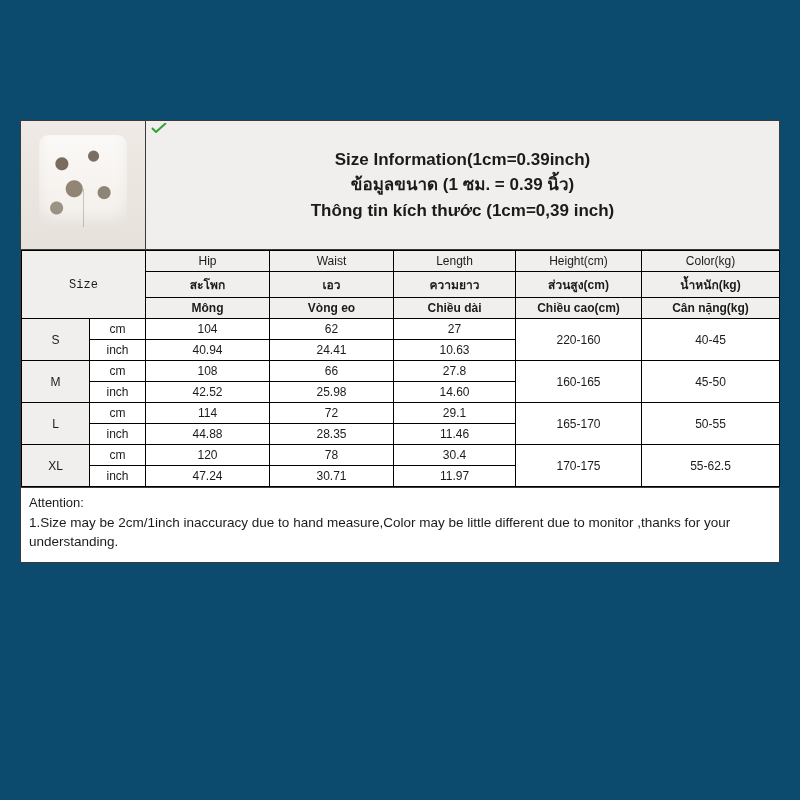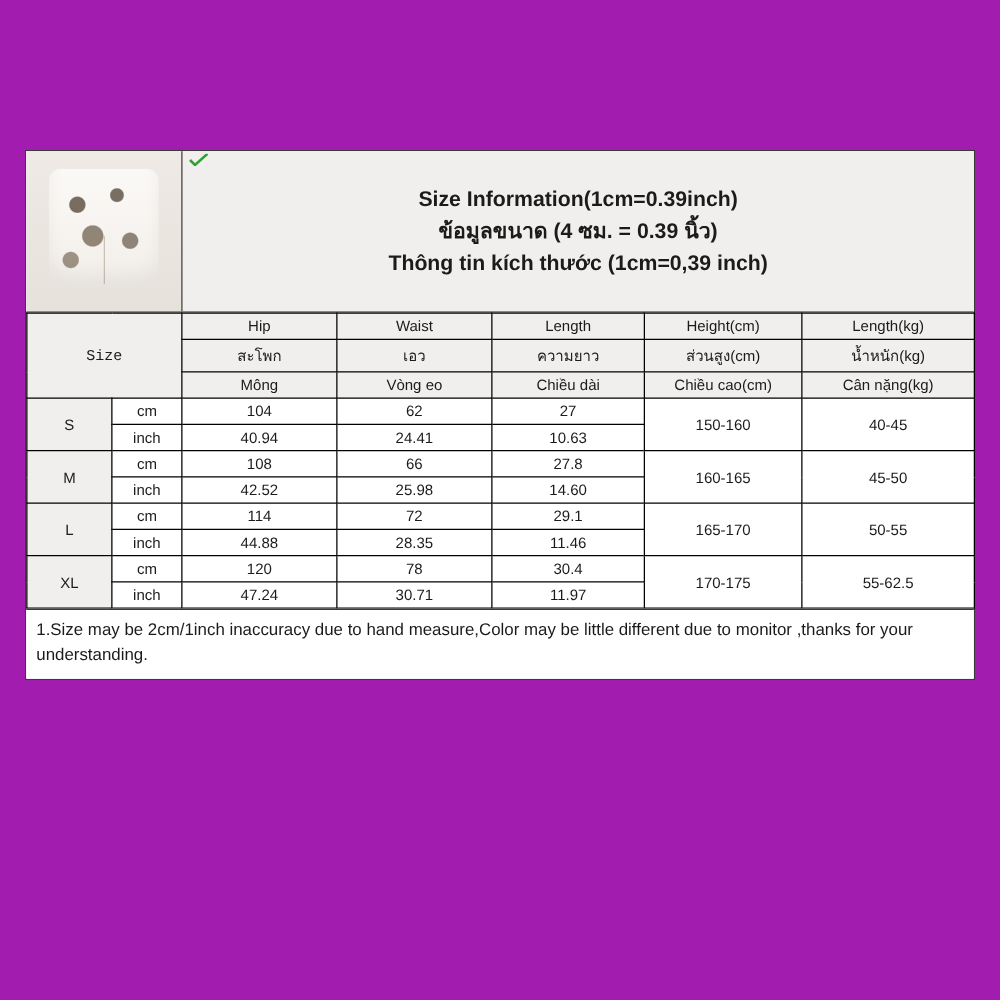--- a/index.html
+++ b/index.html
@@ -7,21 +7,21 @@
     padding: 0;
     background: #ffffff;
     width: 800px;
     height: 800px;
     font-family: "Liberation Sans", sans-serif;
   }
   .page {
     position: relative;
     width: 800px;
     height: 800px;
-    background: #a21caf;
+    background: #0c4a6e;
     overflow: hidden;
   }
   .chart-wrap {
     position: absolute;
     left: 20px;
     top: 120px;
     width: 760px;
     border: 1px solid #3a3a3a;
     box-sizing: border-box;
     background: #ffffff;
@@ -112,21 +112,21 @@
     padding: 3px 2px;
     background: #ffffff;
     font-weight: normal;
   }
   .hdr-cell {
     background: #f1efee !important;
     font-weight: bold;
     font-size: 13px;
   }
   .hdr-cell.row2, .hdr-cell.row3 {
-    font-weight: normal;
+    font-weight: bold;
   }
   .size-label-cell {
     background: #f1efee !important;
     font-weight: bold;
     font-size: 22px;
     font-family: Liberation Mono, monospace;
   }
   .sizecol {
     background: #f1efee !important;
     font-weight: bold;
@@ -172,21 +172,21 @@
     <div class="header-band">
       <div class="thumb-cell">
         <div class="thumb-img">
           <div class="thumb-shape">
             <div class="thumb-split"></div>
           </div>
         </div>
       </div>
       <div class="title-cell">
         <div class="title-line l1">Size Information(1cm=0.39inch)</div>
-        <div class="title-line l2">ข้อมูลขนาด (4 ซม. = 0.39 นิ้ว)</div>
+        <div class="title-line l2">ข้อมูลขนาด (1 ซม. = 0.39 นิ้ว)</div>
         <div class="title-line l3">Thông tin kích thước (1cm=0,39 inch)</div>
       </div>
     </div>
 
     <table class="size-table">
       <colgroup>
         <col style="width:68px">
         <col style="width:56px">
         <col style="width:124px">
         <col style="width:124px">
@@ -195,21 +195,21 @@
         <col style="width:138px">
       </colgroup>
       <tbody>
 
         <tr>
           <td class="size-label-cell" rowspan="3" colspan="2">Size</td>
           <td class="hdr-cell">Hip</td>
           <td class="hdr-cell">Waist</td>
           <td class="hdr-cell">Length</td>
           <td class="hdr-cell">Height(cm)</td>
-          <td class="hdr-cell">Length(kg)</td>
+          <td class="hdr-cell">Color(kg)</td>
         </tr>
 
         <tr>
           <td class="hdr-cell row2">สะโพก</td>
           <td class="hdr-cell row2">เอว</td>
           <td class="hdr-cell row2">ความยาว</td>
           <td class="hdr-cell row2">ส่วนสูง(cm)</td>
           <td class="hdr-cell row2">น้ำหนัก(kg)</td>
         </tr>
 
@@ -220,21 +220,21 @@
           <td class="hdr-cell row3">Chiều cao(cm)</td>
           <td class="hdr-cell row3">Cân nặng(kg)</td>
         </tr>
 
         <tr>
           <td class="sizecol" rowspan="2">S</td>
           <td class="unitcol">cm</td>
           <td>104</td>
           <td>62</td>
           <td>27</td>
-          <td class="tallcell" rowspan="2">150-160</td>
+          <td class="tallcell" rowspan="2">220-160</td>
           <td class="tallcell" rowspan="2">40-45</td>
         </tr>
         <tr>
           <td class="unitcol">inch</td>
           <td>40.94</td>
           <td>24.41</td>
           <td>10.63</td>
         </tr>
 
         <tr>
@@ -281,17 +281,18 @@
         <tr>
           <td class="unitcol">inch</td>
           <td>47.24</td>
           <td>30.71</td>
           <td>11.97</td>
         </tr>
       </tbody>
     </table>
 
     <div class="note">
+      <div class="note-line note-title">Attention:</div>
       <div class="note-line">1.Size may be 2cm/1inch inaccuracy due to hand measure,Color may be little different due to monitor ,thanks for your understanding.</div>
     </div>
 
   </div>
 </div>
 
 </body></html>

